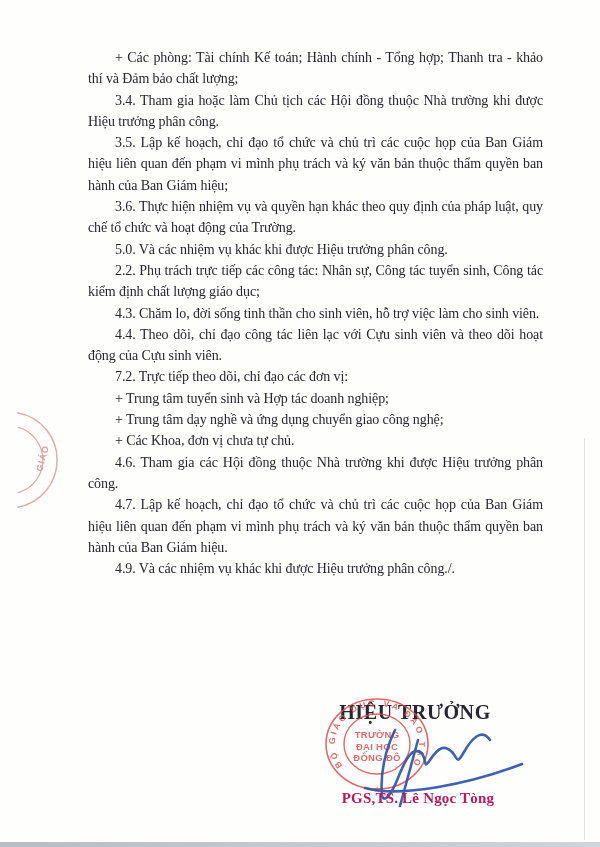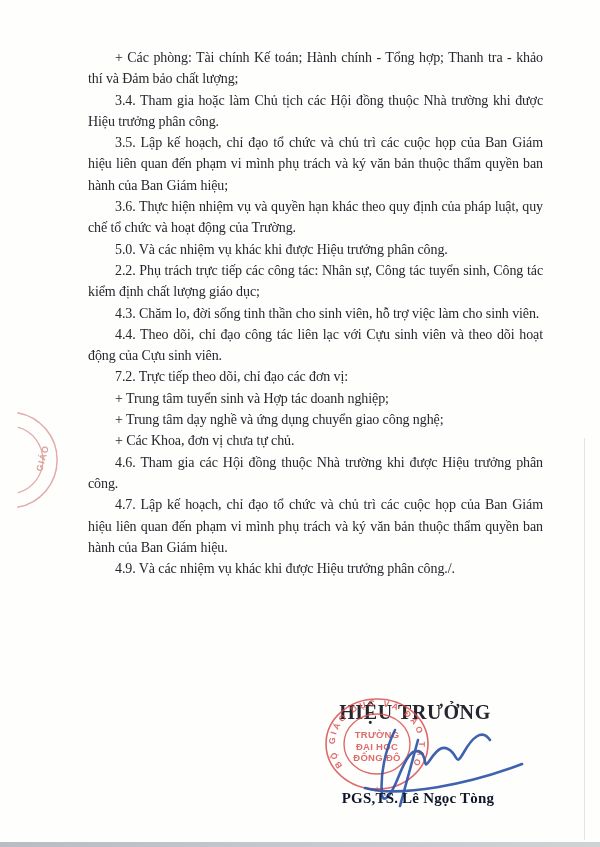--- a/index.html
+++ b/index.html
@@ -33,21 +33,21 @@
   .sig-title {
     position: absolute; left: 300px; top: 701px; width: 230px;
     text-align: center;
     font-weight: bold; font-size: 20px; letter-spacing: 0.6px;
     color: #26262e;
   }
   .signer-name {
     position: absolute; left: 298px; top: 790px; width: 240px;
     text-align: center;
     font-weight: bold; font-size: 15px; letter-spacing: 0.2px;
-    color: #0f172a;
+    color: #be185d;
   }
   .stamp-svg { position: absolute; left: 319px; top: 697px; opacity: 0.82; }
   .stamp-svg text { font-family: "Liberation Sans", sans-serif; fill: #d84a4c; }
   .sig-ink-svg { position: absolute; left: 340px; top: 700px; opacity: 0.92; }
 
   .left-stamp {
     position: absolute; left: 0; top: 408px; width: 62px; height: 112px;
     overflow: hidden; opacity: 0.75;
   }
   .left-stamp text { font-family: "Liberation Sans", sans-serif; fill: #cf8080; font-weight: bold; }

